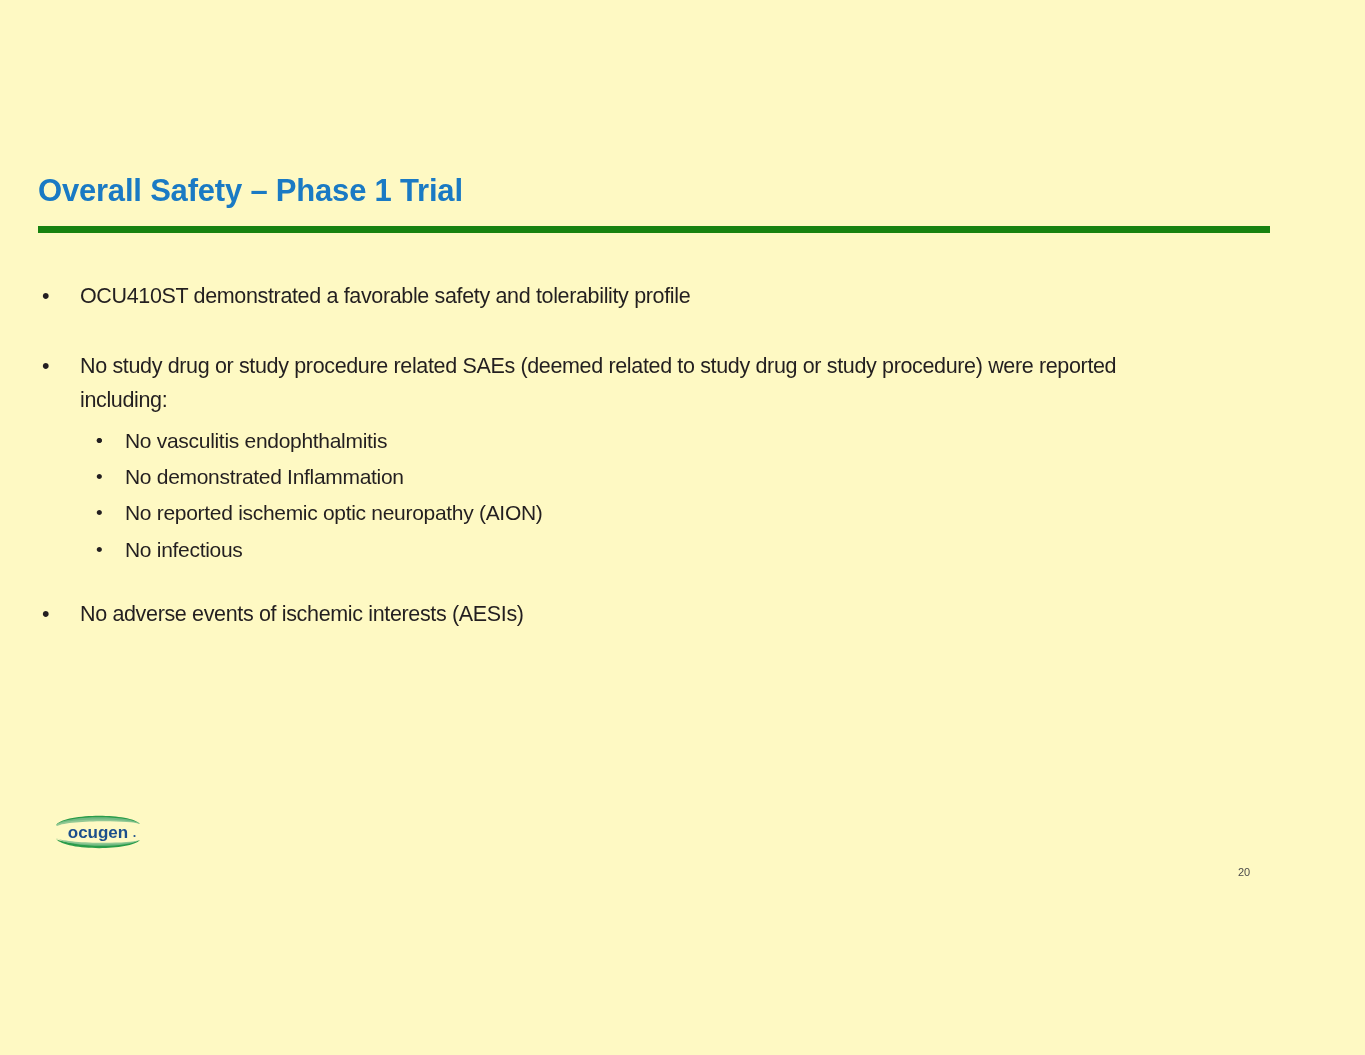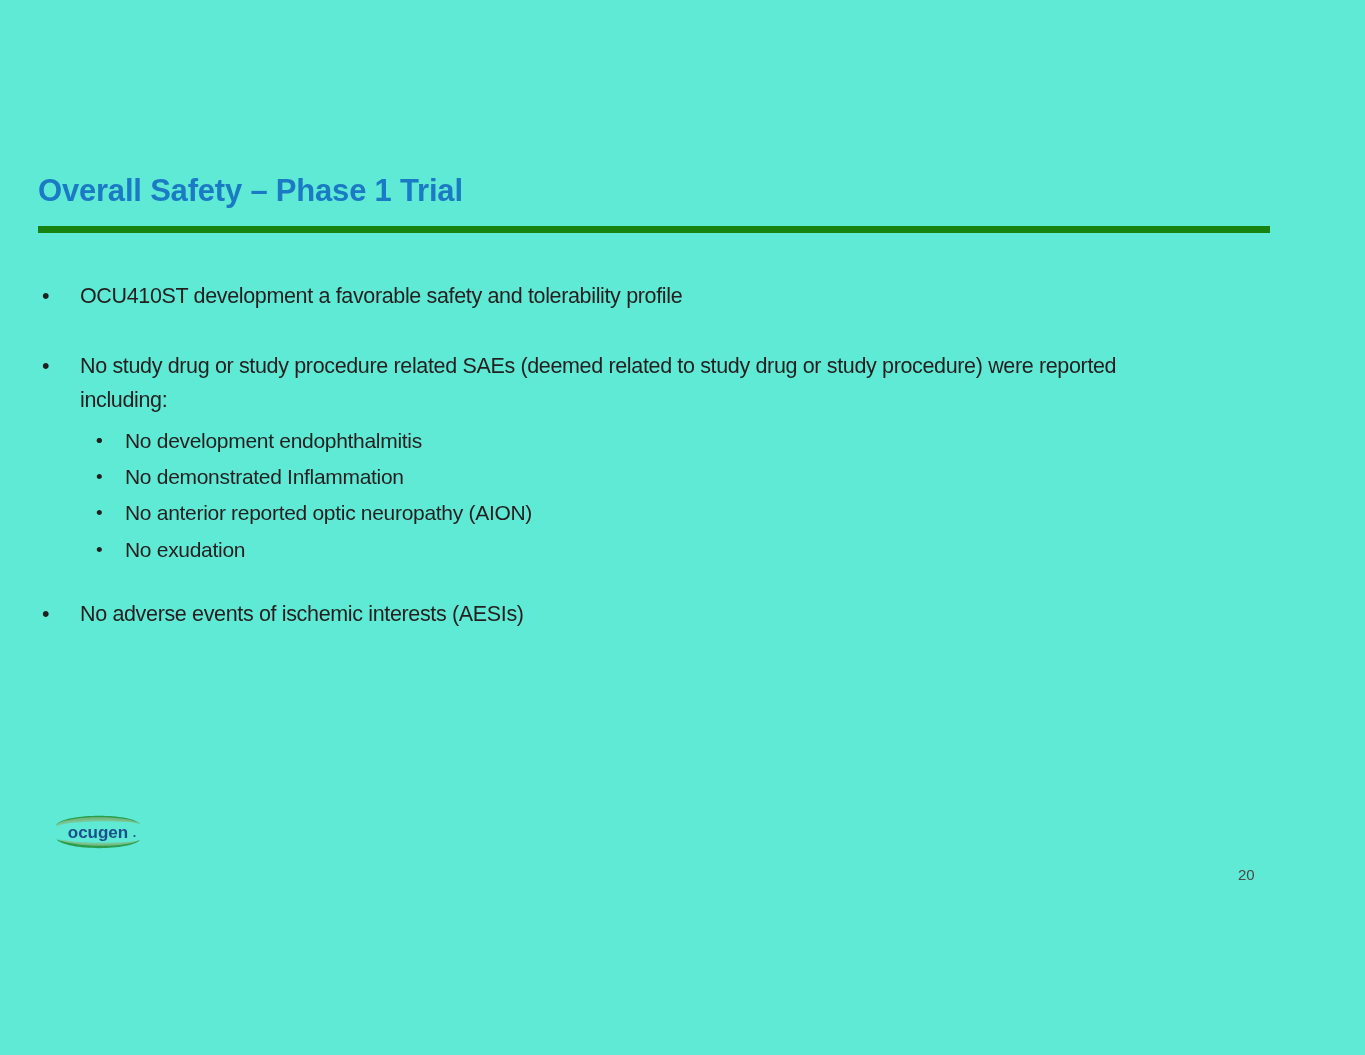--- a/index.html
+++ b/index.html
@@ -11,21 +11,21 @@
     width: 1365px;
     height: 1055px;
     position: relative;
     font-family: "Liberation Sans", sans-serif;
     -webkit-font-smoothing: antialiased;
   }
 
   .slide {
     position: absolute;
     inset: 0;
-    background: #5eead4;
+    background: #fef9c3;
     overflow: hidden;
   }
 
   
   .title-block {
     position: absolute;
     left: 38px;
     top: 172px;
     width: 1232px;
   }
@@ -104,68 +104,68 @@
     width: 96px;
     height: 48px;
   }
   .logo svg { display: block; }
 
   
   .page-num {
     position: absolute;
     left: 1238px;
     top: 866px;
-    font-size: 15px;
+    font-size: 11px;
     color: #4a4a4a;
     font-family: "Liberation Sans", sans-serif;
   }
 </style>
 </head>
 <body>
 
 <div class="slide">
 
   <div class="title-block">
     <div class="slide-title">Overall Safety – Phase 1 Trial</div>
   </div>
   <div class="title-rule"></div>
 
   <div class="body">
 
     <div class="bullet-l1">
       <span class="dot">•</span>
-      <span>OCU410ST development a favorable safety and tolerability profile</span>
+      <span>OCU410ST demonstrated a favorable safety and tolerability profile</span>
     </div>
 
     <div class="gap-lg"></div>
 
     <div class="bullet-l1">
       <span class="dot">•</span>
       <span>No study drug or study procedure related SAEs (deemed related to study drug or study procedure) were reported including:</span>
     </div>
 
     <div class="sublist">
       <div class="bullet-l2">
         <span class="dot">•</span>
       </div>
       <div class="bullet-l2">
         <span class="dot">•</span>
-        <span>No development endophthalmitis</span>
+        <span>No vasculitis endophthalmitis</span>
       </div>
       <div class="bullet-l2">
         <span class="dot">•</span>
         <span>No demonstrated Inflammation</span>
       </div>
       <div class="bullet-l2">
         <span class="dot">•</span>
-        <span>No anterior reported optic neuropathy (AION)</span>
+        <span>No reported ischemic optic neuropathy (AION)</span>
       </div>
       <div class="bullet-l2">
         <span class="dot">•</span>
-        <span>No exudation</span>
+        <span>No infectious</span>
       </div>
     </div>
 
     <div class="gap-md"></div>
 
     <div class="bullet-l1">
       <span class="dot">•</span>
       <span>No adverse events of ischemic interests (AESIs)</span>
     </div>
 

